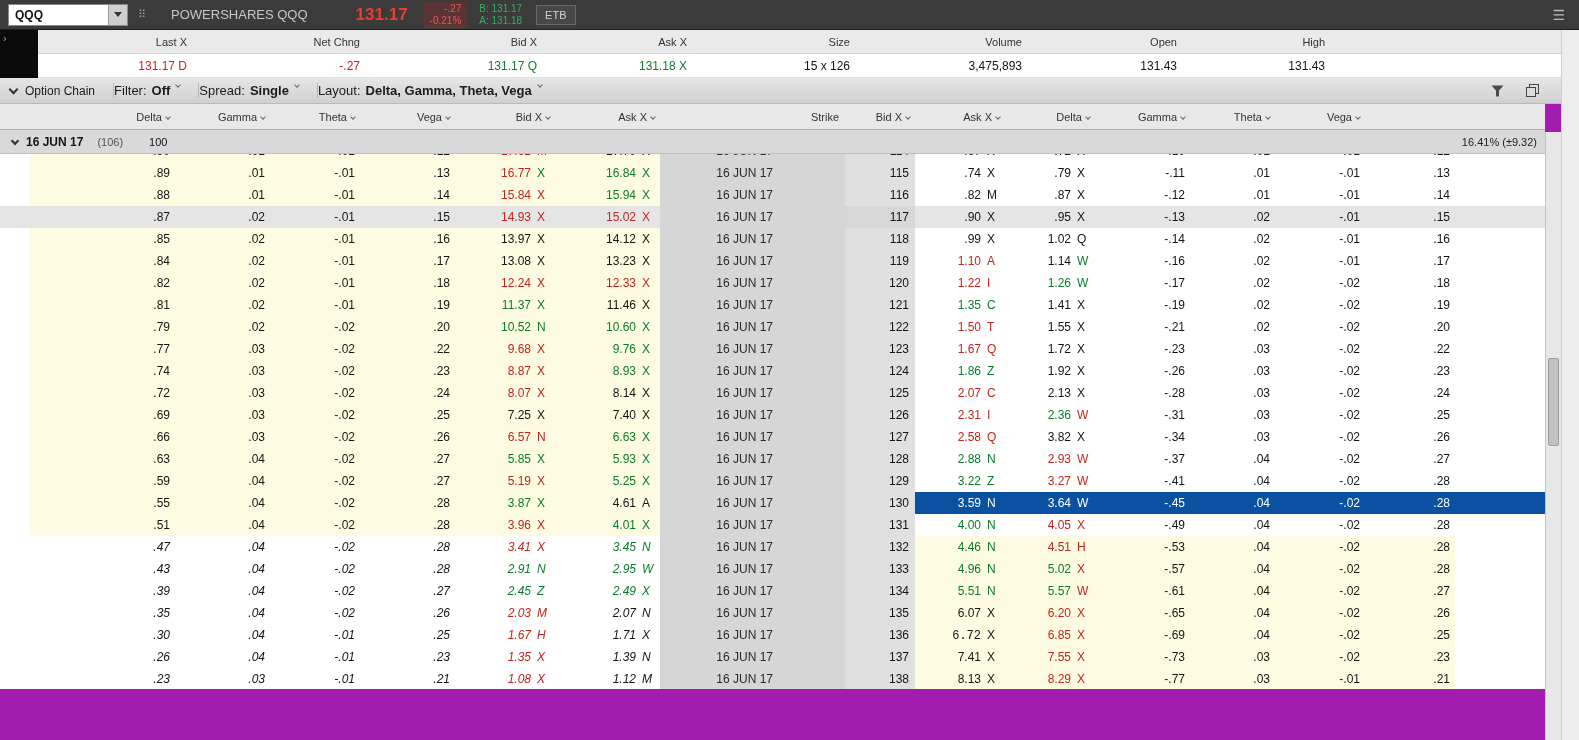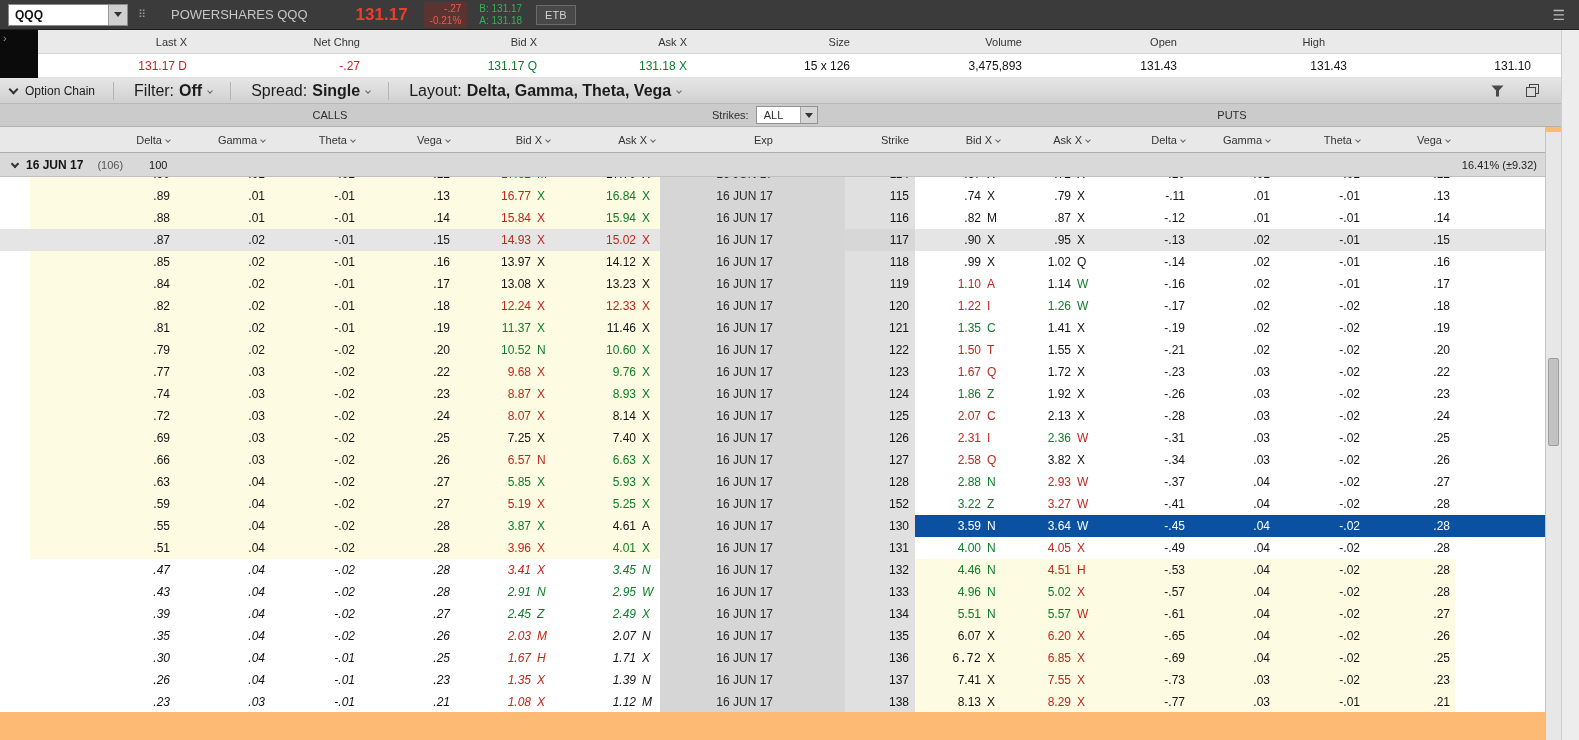--- a/index.html
+++ b/index.html
@@ -1,17 +1,17 @@
 <!DOCTYPE html>
 <html><head>
 <meta charset="utf-8">
 <style>
   * { margin:0; padding:0; box-sizing:border-box; }
   body { font-family:"Liberation Sans", sans-serif; background:#fff; }
-  .app { position:relative; width:1579px; height:740px; overflow:hidden; background:#fdba74; color:#141414; }
+  .app { position:relative; width:1579px; height:740px; overflow:hidden; background:#a21caf; color:#141414; }
 
   
   .topbar { height:30px; background:#3b3b3b; display:flex; align-items:center; border-bottom:1px solid #1e1e1e; }
   .combo { margin-left:8px; height:22px; width:120px; background:#fff; border:1px solid #8a8a8a; display:flex; align-items:stretch; }
   .combo .sym { flex:1; font-size:12px; font-weight:bold; color:#111; padding:3px 0 0 6px; }
   .combo .arrow-btn { width:19px; background:#cfcfcf; border-left:1px solid #9a9a9a; display:flex; align-items:center; justify-content:center; }
   .tri-down { width:0; height:0; border-left:4px solid transparent; border-right:4px solid transparent; border-top:5px solid #333; }
   .grid-ic { margin-left:10px; color:#9a9a9a; font-size:11px; letter-spacing:-1px; }
   .company { margin-left:26px; color:#c6c6c6; font-size:13px; }
   .last-px { margin-left:48px; color:#f03c2e; font-size:17px; font-weight:bold; }
@@ -22,21 +22,21 @@
 
   
   .sec-bar { height:28px; width:1561px; background:linear-gradient(#e6e6e6,#d0d0d0); border-bottom:1px solid #b9b9b9; display:flex; align-items:center; font-size:12px; color:#1c1c1c; }
   .chev { display:inline-block; width:7px; height:7px; border-left:2px solid #333; border-bottom:2px solid #333; transform:rotate(-45deg); margin:0 8px 3px 10px; }
   .chev-sm { display:inline-block; width:6px; height:6px; border-left:2px solid #333; border-bottom:2px solid #333; transform:rotate(-45deg); margin:0 8px 2px 12px; }
   .schev { display:inline-block; width:4px; height:4px; border-left:1px solid #666; border-bottom:1px solid #666; transform:rotate(-45deg); margin-left:4px; vertical-align:2px; }
   .sec-right { margin-left:auto; display:flex; align-items:center; gap:22px; margin-right:22px; }
   .win-ic svg, .funnel-ic svg { display:block; }
 
   .chain-bar { height:26px; }
-  .cb-item { display:flex; align-items:center; margin-left:18px; padding-left:20px; border-left:1px solid #b5b5b5; font-size:16px; }
+  .cb-item { display:flex; align-items:flex-start; margin-left:18px; padding-left:0; border-left:1px solid #b5b5b5; font-size:13px; }
   .cb-item b { margin-left:5px; }
   .cb-item .schev { margin-left:6px; }
 
   
   .u-wrap { position:relative; width:1561px; }
   .u-chartbox { position:absolute; left:0; top:0; width:38px; height:48px; background:#0b0b0b; color:#9a9a9a; font-size:11px; padding:2px 0 0 3px; }
   .u-row { margin-left:38px; display:grid; grid-template-columns:157px 173px 177px 150px 163px 172px 155px 170px 206px; }
   .u-head { height:24px; background:#eaeaea; border-bottom:1px solid #d2d2d2; }
   .u-vals { height:24px; background:#fff; border-bottom:1px solid #e0e0e0; }
   .u-cell { text-align:right; padding-right:8px; line-height:24px; white-space:nowrap; overflow:hidden; }
@@ -129,21 +129,20 @@
       </div>
     <div class="u-row u-vals" id="u-vals">
         <div class="u-cell" style="color: rgb(204, 31, 31);">131.17 D</div>
         <div class="u-cell" style="color: rgb(204, 31, 31);">-.27</div>
         <div class="u-cell" style="color: rgb(14, 125, 46);">131.17 Q</div>
         <div class="u-cell" style="color: rgb(14, 125, 46);">131.18 X</div>
         <div class="u-cell" style="color: rgb(20, 20, 20);">15 x 126</div>
         <div class="u-cell" style="color: rgb(20, 20, 20);">3,475,893</div>
         <div class="u-cell" style="color: rgb(20, 20, 20);">131.43</div>
         <div class="u-cell" style="color: rgb(20, 20, 20);">131.43</div>
-        <div class="u-cell" style="color: rgb(20, 20, 20);">131.10</div>
       </div>
   </div>
 
   <div class="sec-bar chain-bar">
     <span class="chev"></span>
     <span>Option Chain</span>
     <span class="cb-item">
       <span>Filter:</span>
         <b>Off</b>
         <span class="schev"></span>
@@ -166,43 +165,29 @@
       </span>
       <span class="win-ic">
         <svg width="13" height="13" viewBox="0 0 13 13">
             <rect x="3.5" y="0.5" width="9" height="9" fill="none" stroke="#444"></rect>
             <rect x="0.5" y="3.5" width="9" height="9" fill="#dcdcdc" stroke="#444"></rect>
           </svg>
       </span>
     </span>
   </div>
 
-  <div class="cp-bar">
-    <span class="cp-calls">CALLS</span>
-    <span class="cp-strikes">
-      <span>Strikes:</span>
-      <span class="sel-box">
-        <span class="val">ALL</span>
-        <span class="arrow-btn">
-            <span class="tri-down"></span>
-          </span>
-      </span>
-    </span>
-    <span class="cp-puts">PUTS</span>
-  </div>
 
   <div class="grid-cols col-heads" id="col-heads">
       <div class="hc"><span></span></div>
       <div class="hc"><span>Delta</span><span class="schev"></span></div>
       <div class="hc"><span>Gamma</span><span class="schev"></span></div>
       <div class="hc"><span>Theta</span><span class="schev"></span></div>
       <div class="hc"><span>Vega</span><span class="schev"></span></div>
       <div class="hc"><span>Bid X</span><span class="schev"></span></div>
       <div class="hc"><span>Ask X</span><span class="schev"></span></div>
-      <div class="hc exph"><span>Exp</span></div>
       <div class="hc stkh"><span>Strike</span></div>
       <div class="hc"><span>Bid X</span><span class="schev"></span></div>
       <div class="hc"><span>Ask X</span><span class="schev"></span></div>
       <div class="hc"><span>Delta</span><span class="schev"></span></div>
       <div class="hc"><span>Gamma</span><span class="schev"></span></div>
       <div class="hc"><span>Theta</span><span class="schev"></span></div>
       <div class="hc"><span>Vega</span><span class="schev"></span></div>
       <div class="hc"><span></span></div>
     </div>
 
@@ -488,21 +473,21 @@
         </div>
         <div class="chain-row grid-cols">
           <div class="cell gut"></div>
           <div class="cell ci">.59</div>
           <div class="cell ci">.04</div>
           <div class="cell ci">-.02</div>
           <div class="cell ci">.27</div>
           <div class="cell px-cell ci"><span style="color: rgb(192, 38, 29);">5.19</span><span class="ex" style="color: rgb(192, 38, 29);">X</span></div>
           <div class="cell px-cell ci"><span style="color: rgb(11, 125, 40);">5.25</span><span class="ex" style="color: rgb(11, 125, 40);">X</span></div>
           <div class="cell expc">16 JUN 17</div>
-          <div class="cell stkc">152</div>
+          <div class="cell stkc">129</div>
           <div class="cell px-cell pw"><span style="color: rgb(11, 125, 40);">3.22</span><span class="ex" style="color: rgb(11, 125, 40);">Z</span></div>
           <div class="cell px-cell pw"><span style="color: rgb(192, 38, 29);">3.27</span><span class="ex" style="color: rgb(192, 38, 29);">W</span></div>
           <div class="cell pw">-.41</div>
           <div class="cell pw">.04</div>
           <div class="cell pw">-.02</div>
           <div class="cell pw">.28</div>
           <div class="cell padc"></div>
         </div>
         <div class="chain-row grid-cols row-sel">
           <div class="cell gut"></div>

